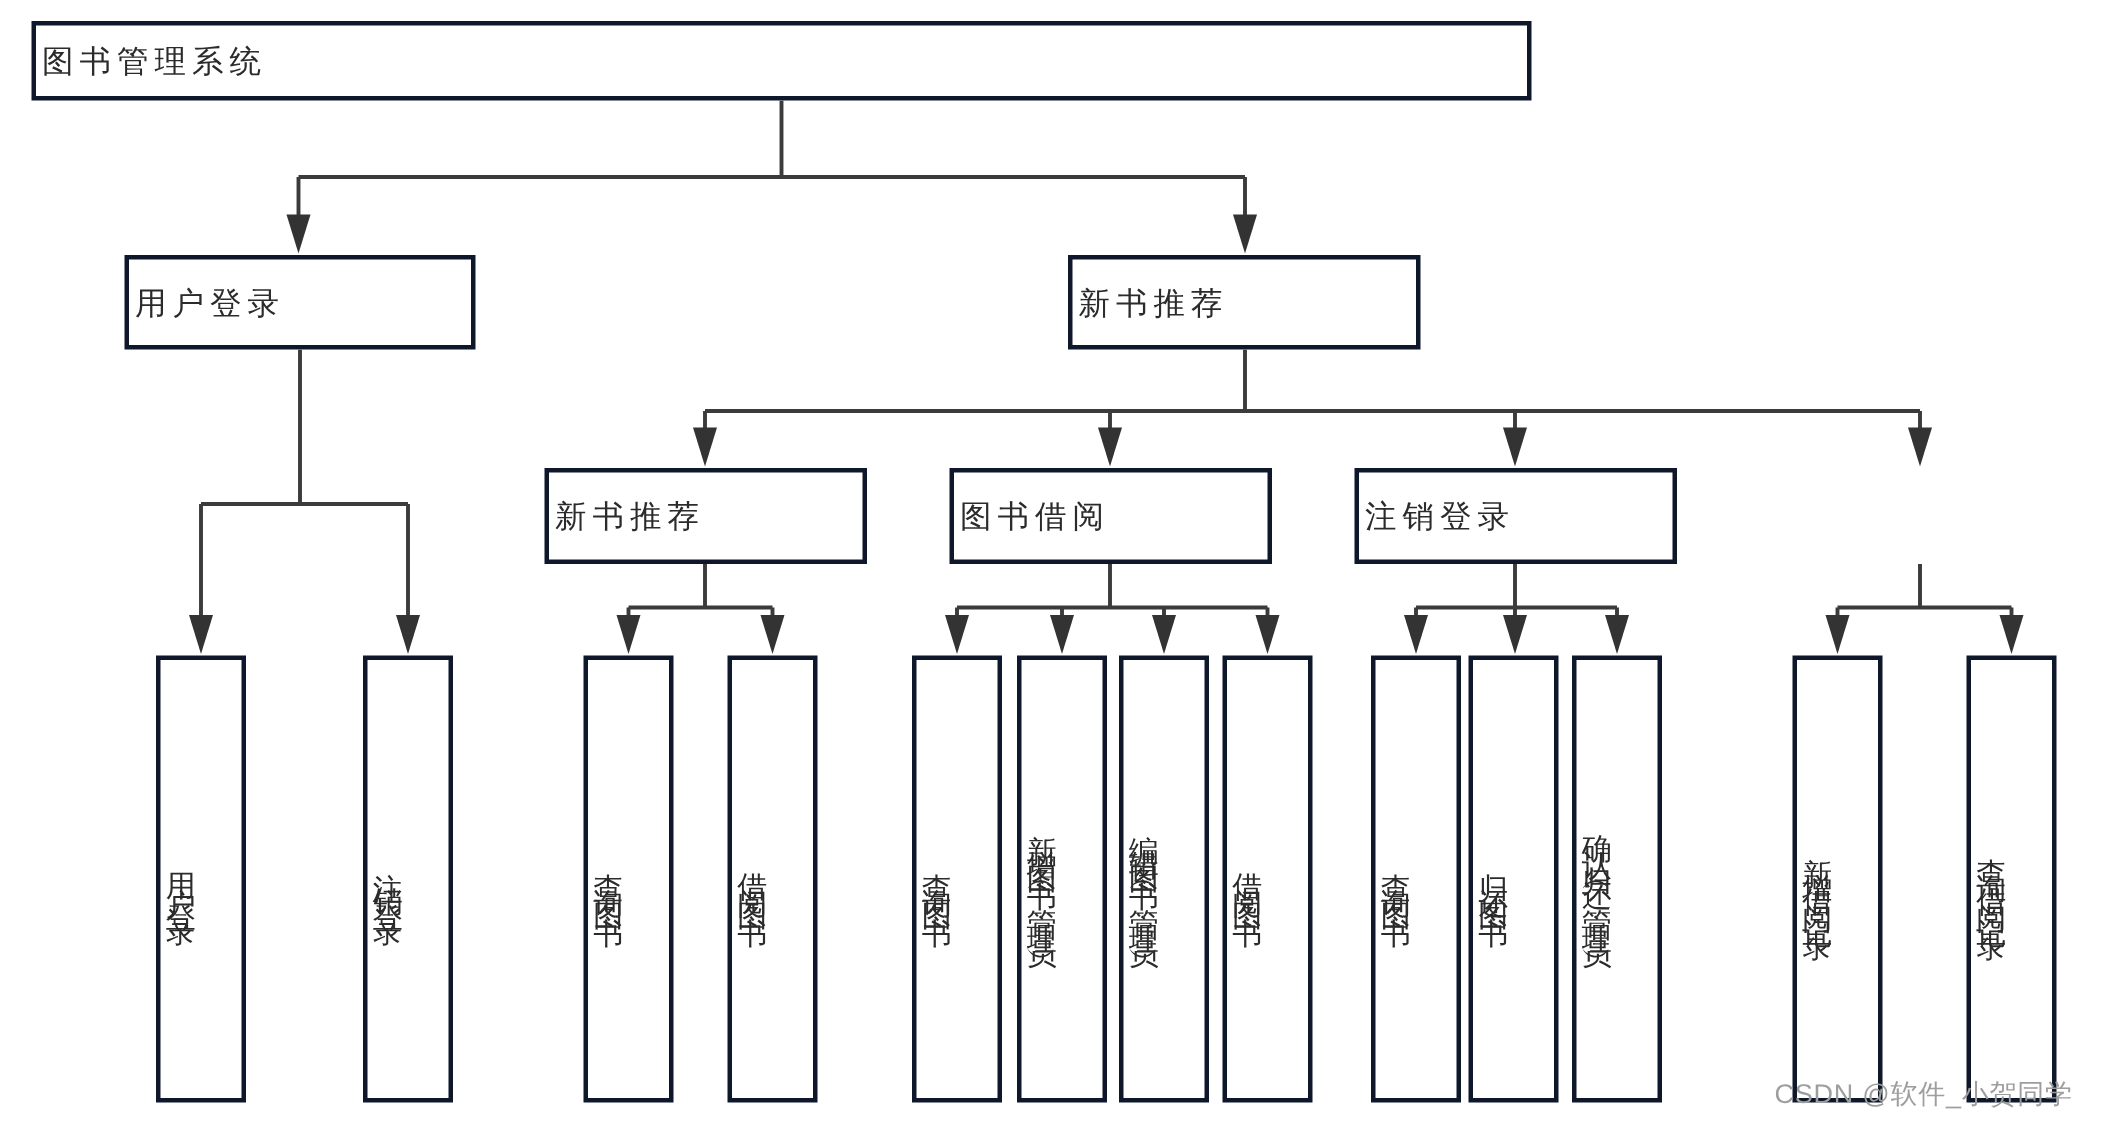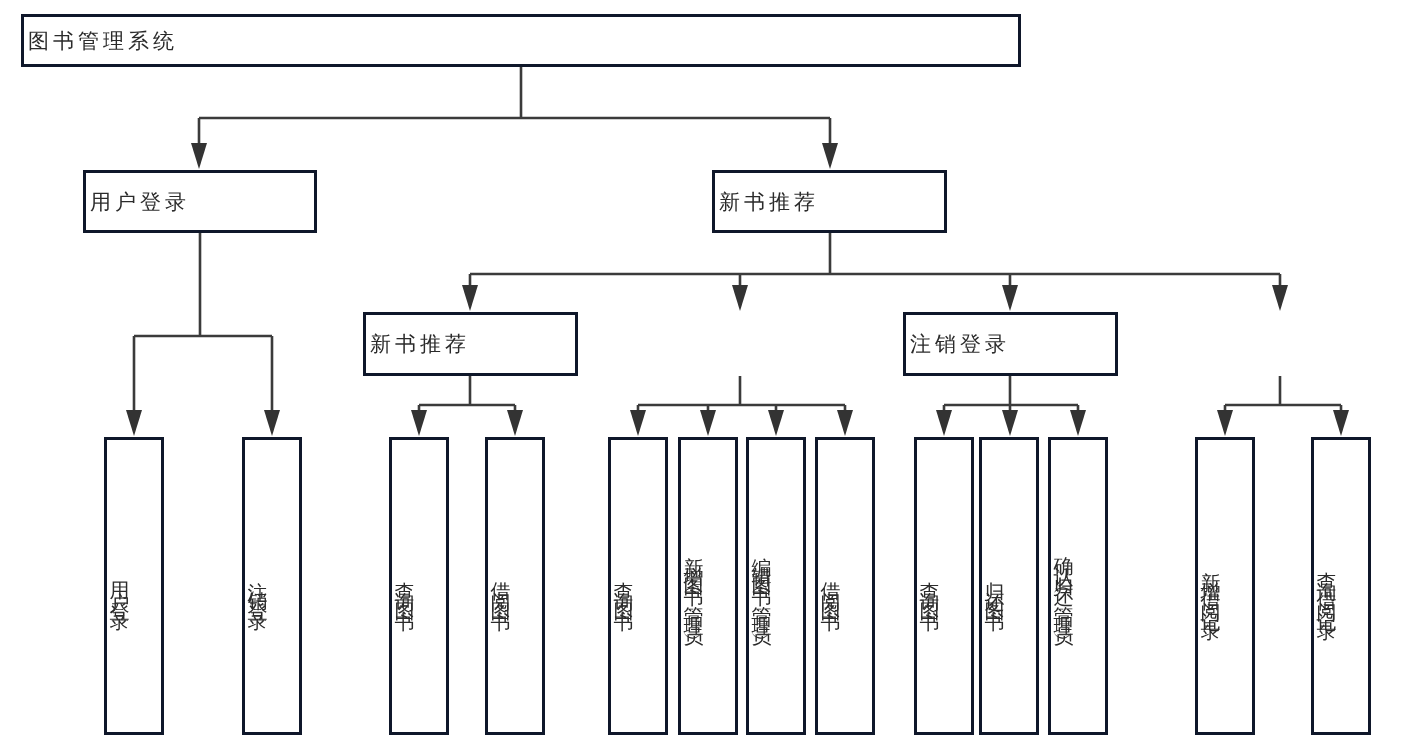--- a/index.html
+++ b/index.html
@@ -130,20 +130,23 @@
   <div class="box lvl2" style="left:83px; width:234px;">
     <span class="hlabel">用户登录</span>
   </div>
   <div class="box lvl2" style="left:712px; width:235px;">
     <span class="hlabel">新书推荐</span>
   </div>
 
   <div class="box lvl3" style="left:363px;">
     <span class="hlabel">新书推荐</span>
   </div>
+  <div class="box lvl3" style="left:633px;">
+    <span class="hlabel">图书借阅</span>
+  </div>
   <div class="box lvl3" style="left:903px;">
     <span class="hlabel">注销登录</span>
   </div>
 
   <div class="box leaf" style="left:104px;">
     <span class="vlabel">用户登录</span>
   </div>
   <div class="box leaf" style="left:242px;">
     <span class="vlabel">注销登录</span>
   </div>
@@ -174,14 +177,15 @@
   <div class="box leaf" style="left:1048px;">
     <span class="vlabel">确认归还（管理员）</span>
   </div>
   <div class="box leaf" style="left:1195px;">
     <span class="vlabel">新增借阅记录</span>
   </div>
   <div class="box leaf" style="left:1311px;">
     <span class="vlabel">查询借阅记录</span>
   </div>
 
+  <div id="watermark">CSDN @软件_小贺同学</div>
 
 </div>
 
 </body></html>

